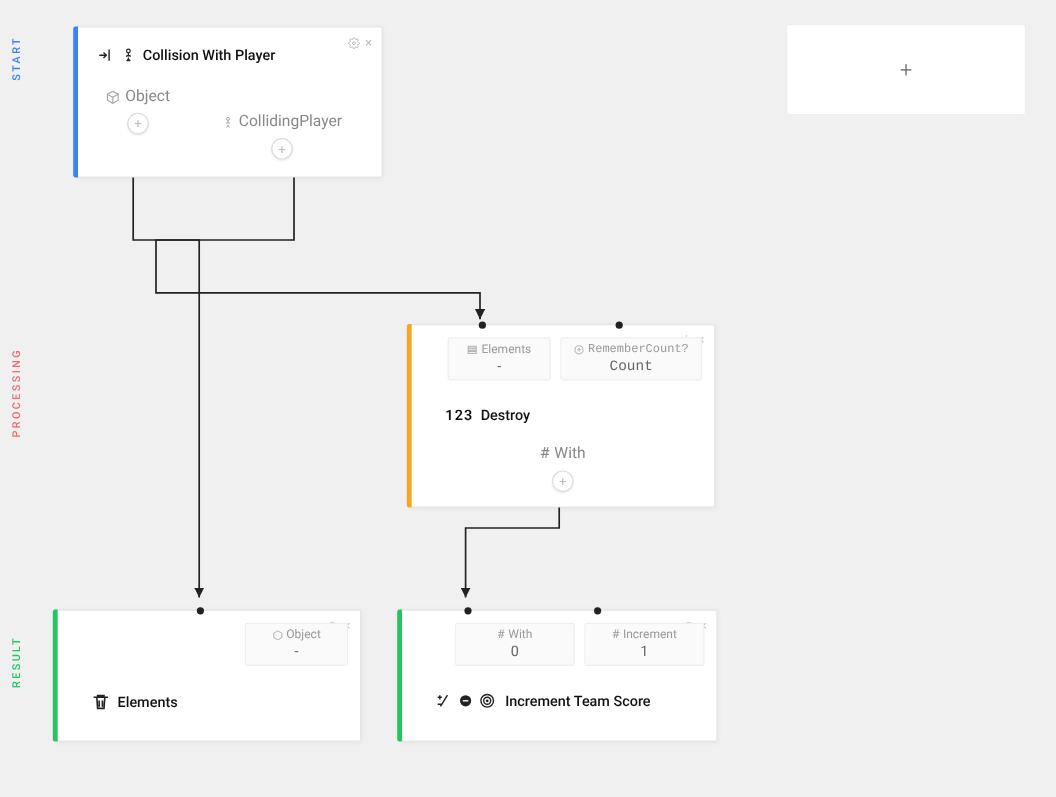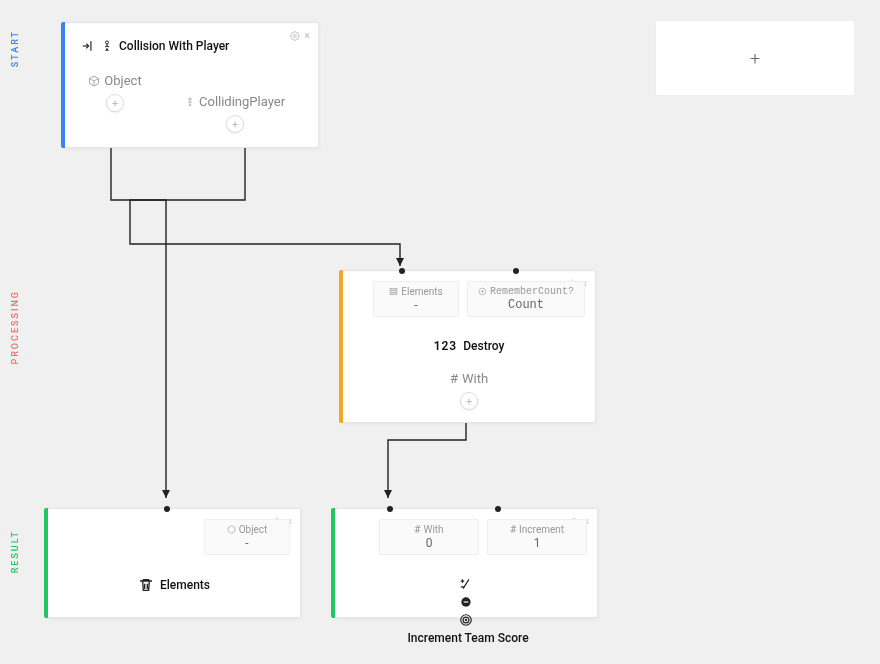--- a/index.html
+++ b/index.html
@@ -50,21 +50,21 @@
 
   .node-header {
     display: flex;
     align-items: center;
     gap: 6px;
     padding: 16px 16px 10px 16px;
     font-size: 12px;
     font-weight: 500;
     color: #111;
   }
-  .node-header.centered { justify-content: center; padding: 14px 0; }
+  .node-header.centered { padding: 14px 28px; }
   .node-controls {
     position: absolute;
     top: 6px; right: 8px;
     display: flex;
     gap: 4px;
     color: #bbb;
     font-size: 11px;
   }
   .node-controls span { cursor: pointer; }
 
@@ -348,21 +348,21 @@
         <span class="cvalue">0</span>
       </div>
       <div class="chip" style="min-width:100px;">
         <span class="clabel">
           <span>#</span>
           <span>Increment</span>
         </span>
         <span class="cvalue">1</span>
       </div>
     </div>
-    <div class="node-header centered" style="gap:4px;flex-direction:column;">
+    <div class="node-header centered" style="gap:4px;">
       <span class="ico">
         <svg width="14" height="14" viewBox="0 0 24 24" fill="none" stroke="#222" stroke-width="2">
             <path d="M6 4v6M3 7h6M3 17h6M17 4l-10 16"></path>
           </svg>
       </span>
       <span class="ico">
         <svg width="14" height="14" viewBox="0 0 24 24">
             <circle cx="12" cy="12" r="8" fill="#222"></circle>
             <rect x="8" y="11" width="8" height="2" fill="#fff"></rect>
           </svg>

